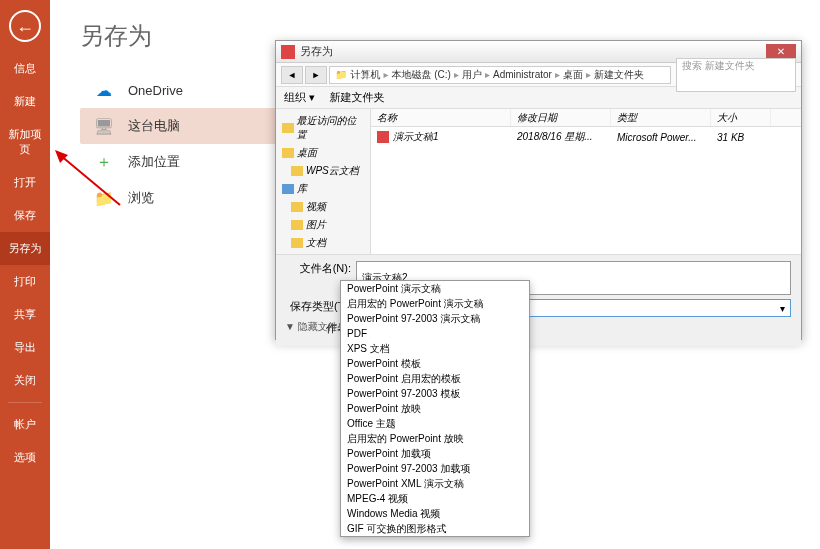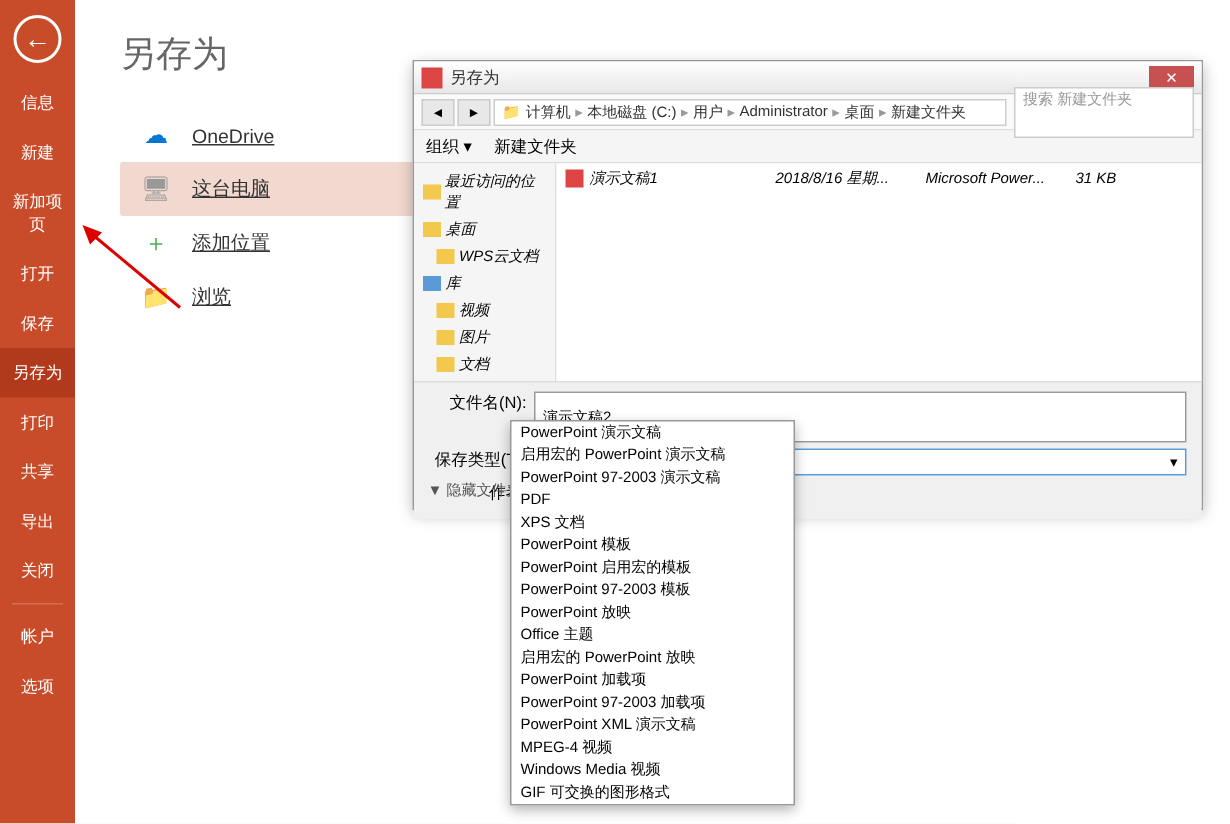--- a/index.html
+++ b/index.html
@@ -11,21 +11,21 @@
     .sidebar-item.active { background: #b13a1d; }
     .sidebar-sep { height: 1px; background: rgba(255,255,255,0.2); margin: 5px 8px; }
     
     .content-area { position: absolute; left: 50px; top: 0; right: 0; height: 549px; background: #fff; padding: 20px 30px; }
     .page-title { font-size: 24px; color: #666; margin-bottom: 20px; }
     
     .location-list { margin-top: 15px; }
     .location-item { display: flex; align-items: center; padding: 8px 12px; cursor: pointer; border-radius: 2px; }
     .location-item.active { background: #f2d9cf; }
     .location-icon { width: 24px; height: 20px; margin-right: 12px; display: flex; align-items: center; justify-content: center; font-size: 16px; }
-    .location-text { font-size: 13px; color: #333; text-decoration: underline; }
+    .location-text { font-size: 13px; color: #333; }
     
     .arrow-annotation { position: absolute; pointer-events: none; }
     
     .dialog { position: absolute; left: 275px; top: 40px; width: 527px; height: 300px; background: #fff; border: 1px solid #999; box-shadow: 0 3px 10px rgba(0,0,0,0.3); }
     .dialog-titlebar { height: 22px; background: linear-gradient(#fff, #e8e8e8); border-bottom: 1px solid #ccc; display: flex; align-items: center; padding: 0 5px; }
     .dialog-icon { width: 14px; height: 14px; background: #d44; margin-right: 5px; }
     .dialog-title { font-size: 11px; color: #333; flex: 1; }
     .dialog-close { width: 30px; height: 16px; background: #c75050; color: #fff; font-size: 10px; display: flex; align-items: center; justify-content: center; cursor: pointer; }
     
     .dialog-nav { height: 24px; background: #fafafa; border-bottom: 1px solid #ddd; display: flex; align-items: center; padding: 0 5px; font-size: 11px; }
@@ -204,20 +204,26 @@
         <div class="tree-item indent0"><span class="ti-icon ti-folder"></span>最近访问的位置</div>
         <div class="tree-item indent0"><span class="ti-icon ti-folder"></span>桌面</div>
         <div class="tree-item indent1"><span class="ti-icon ti-folder"></span>WPS云文档</div>
         <div class="tree-item indent0"><span class="ti-icon ti-lib"></span>库</div>
         <div class="tree-item indent1"><span class="ti-icon ti-folder"></span>视频</div>
         <div class="tree-item indent1"><span class="ti-icon ti-folder"></span>图片</div>
         <div class="tree-item indent1"><span class="ti-icon ti-folder"></span>文档</div>
         <div class="tree-item indent1">音乐</div>
       </div>
     <div class="file-panel">
+      <div class="file-header">
+        <div class="fh-col" style="width:140px">名称</div>
+        <div class="fh-col" style="width:100px">修改日期</div>
+        <div class="fh-col" style="width:100px">类型</div>
+        <div class="fh-col" style="width:60px">大小</div>
+      </div>
       <div id="file-rows">
           <div class="file-row">
             <div style="width:140px;display:flex;align-items:center"><span class="fr-icon"></span>演示文稿1</div>
             <div style="width:100px">2018/8/16 星期...</div>
             <div style="width:100px">Microsoft Power...</div>
             <div style="width:60px">31 KB</div>
           </div>
         </div>
     </div>
   </div>

